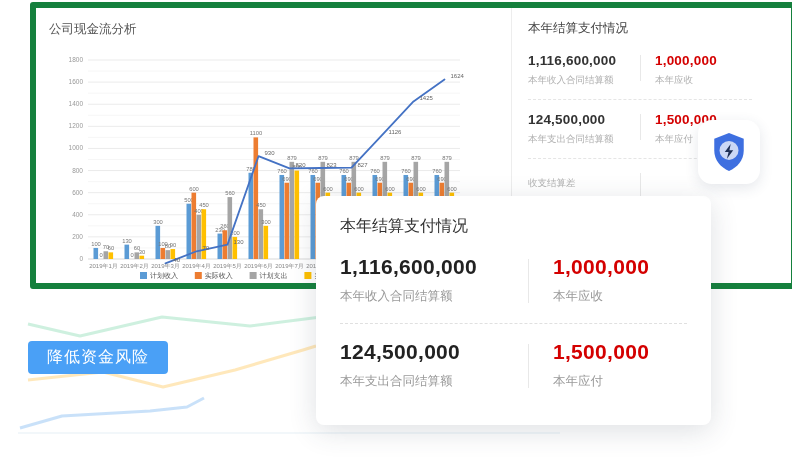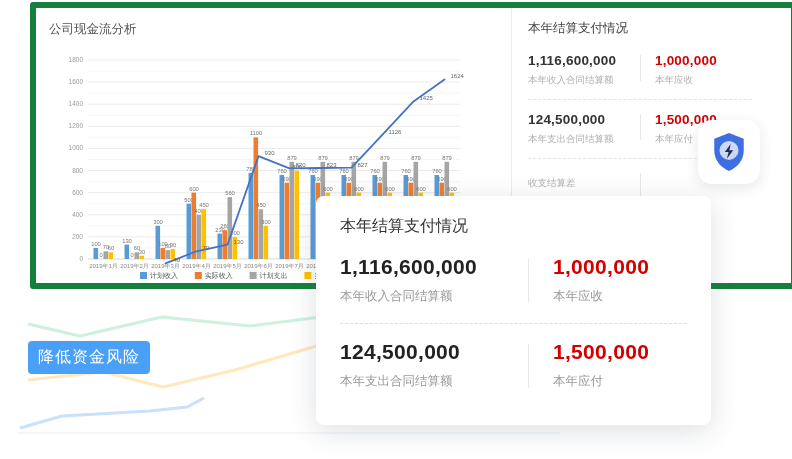--- a/index.html
+++ b/index.html
@@ -6,21 +6,21 @@
   html,body { width:792px; height:459px; overflow:hidden; background:#fff;
     font-family:"Liberation Sans","DejaVu Sans",sans-serif; }
   .stage { position:relative; width:792px; height:459px; background:#fff; }
 
   
   .bg-lines { position:absolute; left:0; top:0; width:792px; height:459px; z-index:0; }
 
   
   .risk-badge { position:absolute; left:28px; top:341px; z-index:5;
     background:#4aa0f6; color:#fff; font-size:16px; letter-spacing:1px;
-    padding:6px 10px; border-radius:4px; }
+    padding:6px 19px; border-radius:4px; }
 
   
   .main-card { position:absolute; left:30px; top:2px; width:767px; height:287px;
     background:#fff; border:6px solid #15803d; border-radius:3px; z-index:10; }
   .chart-title { position:absolute; left:13px; top:13px; font-size:12.5px; color:#555; }
   .chart-wrap { position:absolute; left:4px; top:30px; width:470px; height:252px; }
 
   
   .summary-panel { position:absolute; left:475px; top:0; width:255px; height:285px;
     border-left:1px solid #ededed; padding:12px 14px 0 16px; }

